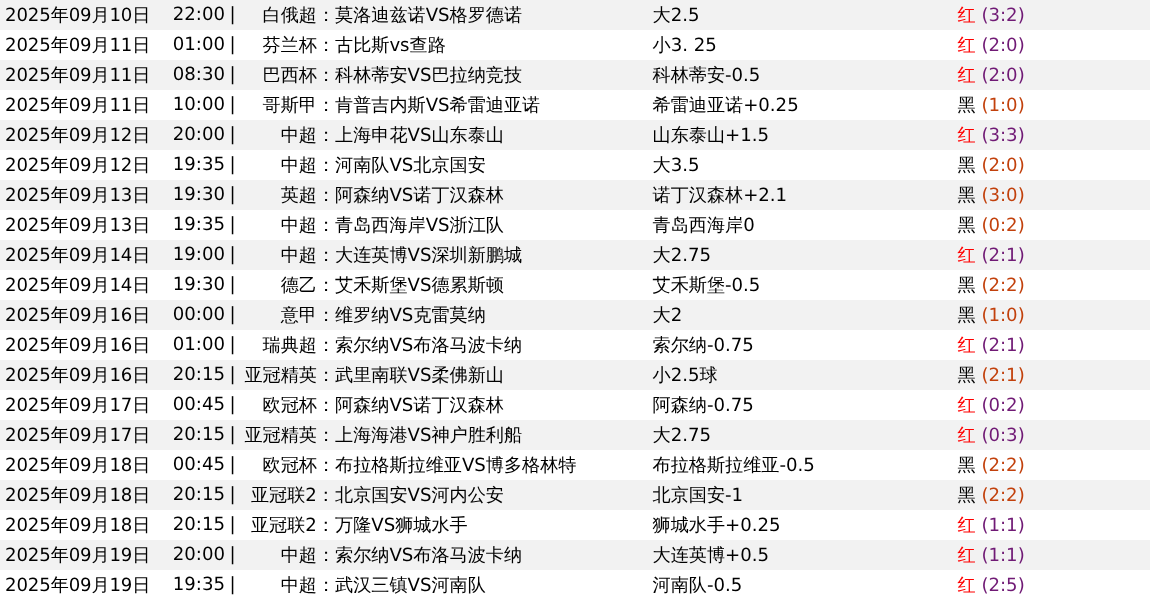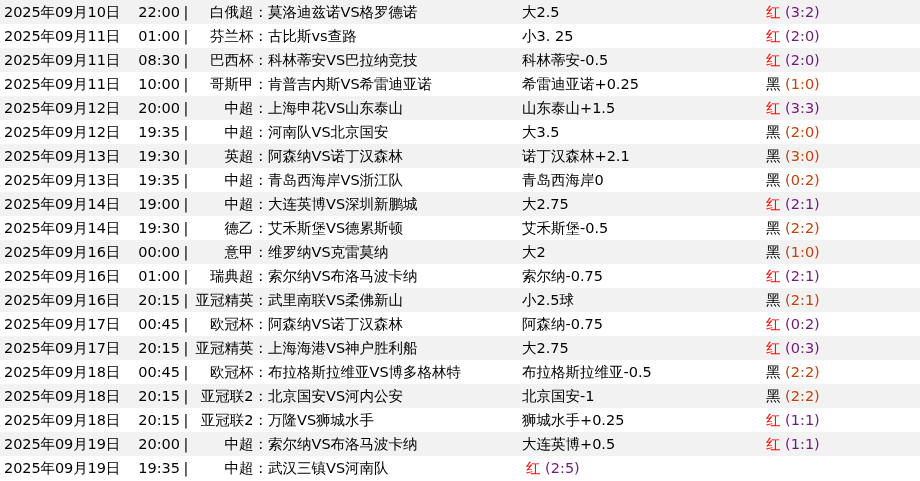--- a/index.html
+++ b/index.html
@@ -260,15 +260,16 @@
       <div class="c-match">索尔纳VS布洛马波卡纳</div>
       <div class="c-bet">大连英博+0.5</div>
       <div class="c-result"><span class="res-red">红</span><span class="score"> (1:1)</span></div>
     </div>
     <div class="row even">
       <div class="c-date">2025年09月19日</div>
       <div class="c-time">19:35</div>
       <div class="c-sep">|</div>
       <div class="c-league">中超：</div>
       <div class="c-match">武汉三镇VS河南队</div>
+      <div class="c-bet">河南队-0.5</div>
       <div class="c-result"><span class="res-red">红</span><span class="score"> (2:5)</span></div>
     </div>
   </div>
 
 </body></html>

